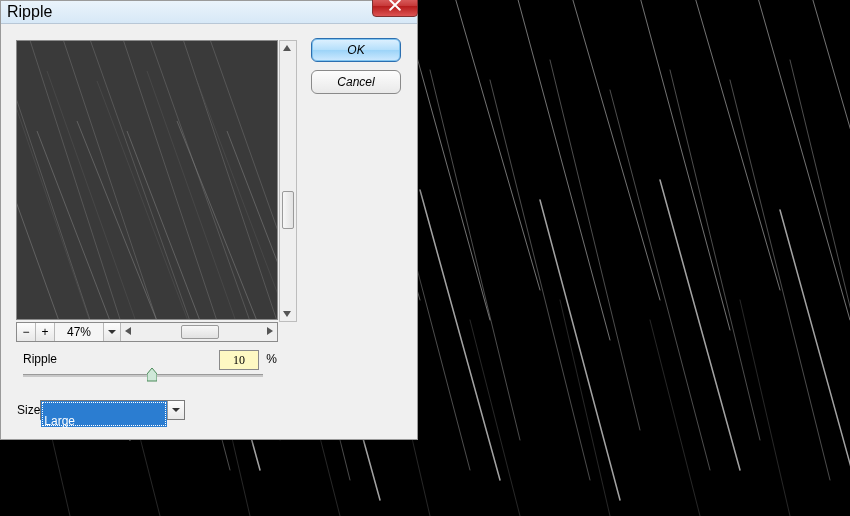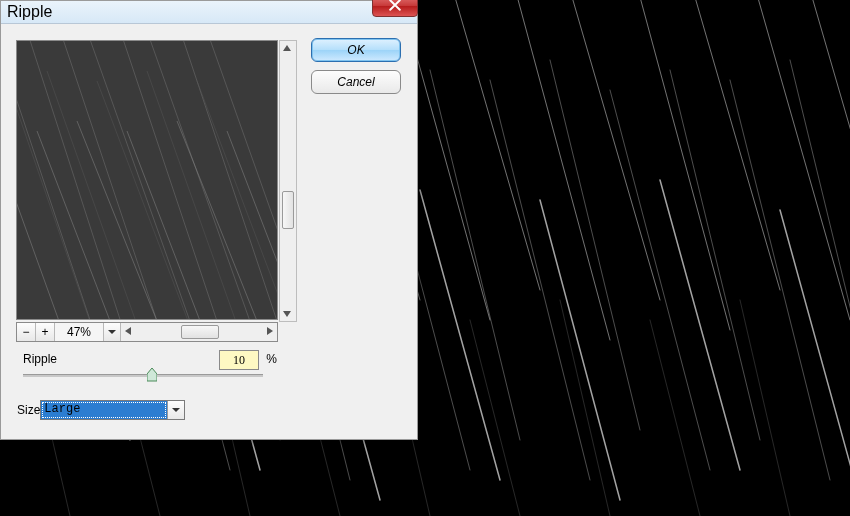--- a/index.html
+++ b/index.html
@@ -30,21 +30,21 @@
   .amount-row{position:absolute;left:22px;top:328px;width:260px;}
   .amount-label{display:inline-block;}
   .amount-input{position:absolute;right:24px;top:-2px;width:34px;height:16px;border:1px solid #8a8a8a;background:#fef9c3;text-align:center;font:12px "Segoe UI";}
   .amount-pct{position:absolute;right:6px;top:0;}
   .slider{position:absolute;left:22px;top:344px;width:240px;height:14px;}
   .slider .track{position:absolute;left:0;right:0;top:6px;height:2px;background:#c8c8c8;border-top:1px solid #9a9a9a;}
   .slider .thumb{position:absolute;top:0;left:124px;width:10px;height:14px;}
   .size-row{position:absolute;left:16px;top:376px;display:flex;align-items:center;}
   .size-row label{display:inline-block;}
   .combo{display:flex;align-items:stretch;height:18px;border:1px solid #7a7a7a;background:#fff;}
-  .combo .val{width:120px;padding:1px 3px;background:#2b7dd1;color:#000000;font-family:Liberation Mono, monospace;}
+  .combo .val{width:120px;padding:13px 3px;background:#2b7dd1;color:#ffffff;}
   .combo .val.sel{outline:1px dotted #fff;outline-offset:-2px;}
   .combo .btn{width:16px;display:flex;align-items:center;justify-content:center;border-left:1px solid #9a9a9a;background:linear-gradient(#fdfdfd,#e8e8e8);}
   .btns{position:absolute;right:16px;top:14px;width:90px;display:flex;flex-direction:column;gap:8px;}
   .btn-win{height:22px;border:1px solid #8a8a8a;border-radius:6px;background:linear-gradient(#fdfdfd,#e9e9e9);display:flex;align-items:center;justify-content:center;font-style:italic;}
   .btn-win.primary{border-color:#2c6fb0;background:linear-gradient(#dff1ff,#b6e0fb 48%,#9dd4f8 52%,#cfeaff);box-shadow:inset 0 0 0 1px #7fc3ef;}
   .tri{width:0;height:0;border-style:solid;}
   .tri.up{border-width:0 4px 6px 4px;border-color:transparent transparent #555 transparent;}
   .tri.down{border-width:6px 4px 0 4px;border-color:#555 transparent transparent transparent;}
   .tri.left{border-width:4px 6px 4px 0;border-color:transparent #555 transparent transparent;}
   .tri.right{border-width:4px 0 4px 6px;border-color:transparent transparent transparent #555;}

